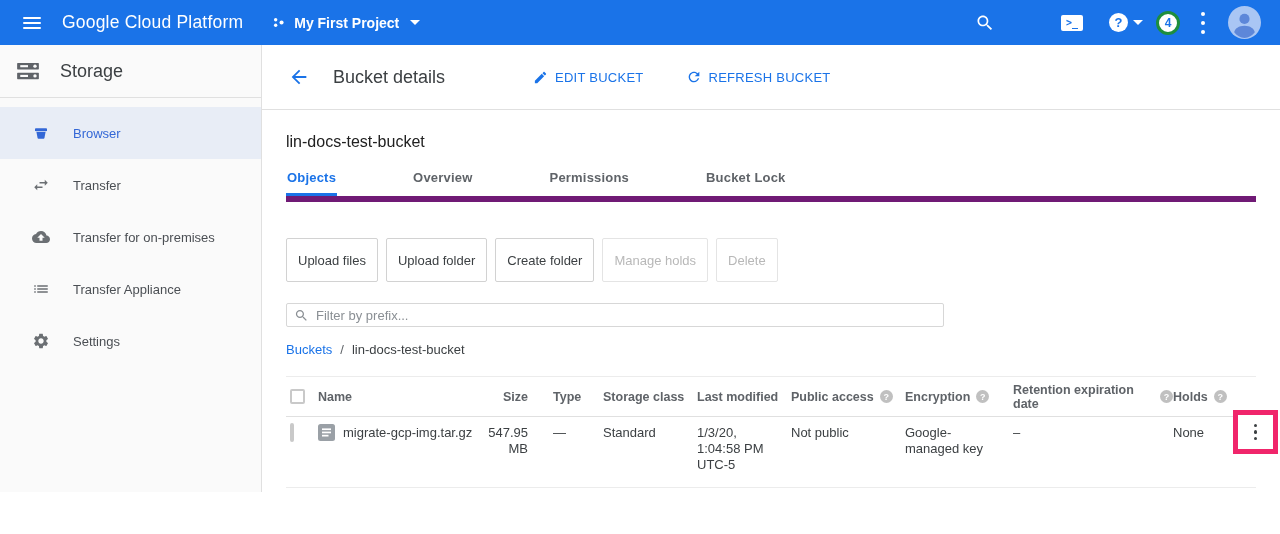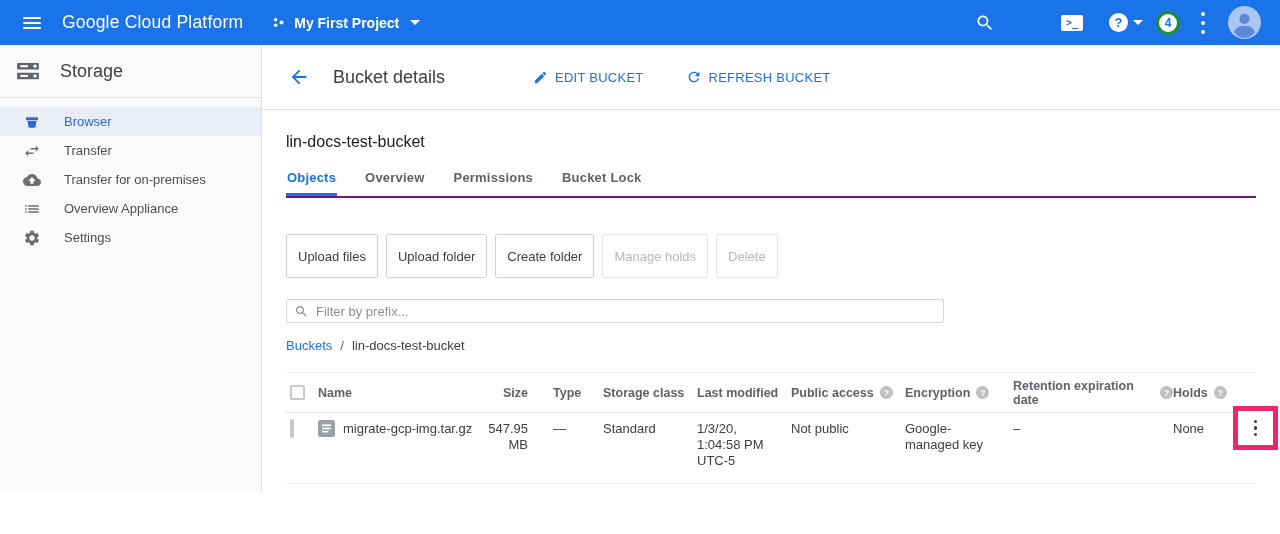--- a/index.html
+++ b/index.html
@@ -22,39 +22,39 @@
 
   
   .app { display:flex; }
   .sidebar { width:262px; height:447px; background:#fafafa; border-right:1px solid #e0e0e0; flex:0 0 262px; }
   .main { flex:1; background:#fff; }
 
   
   .sb-header { height:53px; border-bottom:1px solid #e0e0e0; display:flex; align-items:center; padding-left:13px; }
   .sb-title { font-size:18px; color:#3c4043; margin-left:17px; }
   .nav { padding-top:9px; }
-  .nav-item { height:29px; display:flex; align-items:center; padding-left:23px; cursor:pointer; color:#4b4f54; font-size:13px; }
+  .nav-item { height:52px; display:flex; align-items:center; padding-left:32px; cursor:pointer; color:#4b4f54; font-size:13px; }
   .nav-item .nav-icon { width:18px; height:18px; color:#6b6f73; display:flex; align-items:center; }
   .nav-item .nav-label { margin-left:23px; }
   .nav-item.active { background:#e8edf6; color:#3367d6; }
   .nav-item.active .nav-icon { color:#3367d6; }
 
   
   .main-header { height:65px; border-bottom:1px solid #e0e0e0; display:flex; align-items:center; padding-left:26px; }
   .back-arrow { color:#1a73e8; display:flex; cursor:pointer; }
   .page-title { font-size:18px; color:#3c4043; margin-left:23px; }
   .hdr-action { display:flex; align-items:center; color:#1a73e8; font-size:13px; font-weight:400; letter-spacing:.25px; cursor:pointer; }
   .hdr-action .act-label { margin-left:7px; }
   .act-edit { margin-left:88px; }
   .act-refresh { margin-left:42px; }
 
   
   .content { padding:0 24px; }
   .bucket-name { padding-top:23px; font-size:16px; color:#212121; }
-  .tabs { display:flex; margin-top:10px; border-bottom:2px solid #701a75; }
+  .tabs { display:flex; margin-top:10px; border-bottom:6px solid #701a75;gap:48px; }
   .tab { font-size:13px; font-weight:700; color:#5f6368; padding:9px 1px 11px; margin-right:27px; cursor:pointer; letter-spacing:.2px; }
   .tab.active { color:#1a73e8; border-bottom:3px solid #1a73e8; padding-bottom:8px; }
 
   .toolbar { margin-top:36px; display:flex; gap:8px; }
   .btn { height:44px; padding:0 11px; background:#fff; border:1px solid #d2d2d2; border-radius:2px; font-size:13px; color:#3c4043; display:flex; align-items:center; cursor:pointer; font-family:"Liberation Sans", sans-serif; }
   .btn.disabled { color:#b8b8b8; border-color:#e4e4e4; cursor:default; }
 
   .filter-box { margin-top:21px; width:658px; height:24px; border:1px solid #d7d7d7; border-radius:2px; display:flex; align-items:center; padding:0 7px; background:#fff; }
   .filter-box input { border:none; outline:none; flex:1; font-size:13px; color:#3c4043; margin-left:7px; font-family:"Liberation Sans", sans-serif; background:transparent; }
   .filter-box input::placeholder { color:#8a8f94; }
@@ -182,21 +182,21 @@
             </svg>
         </span>
         <span class="nav-label">Transfer for on-premises</span>
       </div>
       <div class="nav-item">
         <span class="nav-icon">
           <svg viewBox="0 0 24 24" width="18" height="18" fill="currentColor" style="transform:scaleX(-1)">
               <path d="M3 9h14V7H3v2zm0 4h14v-2H3v2zm0 4h14v-2H3v2zm16 0h2v-2h-2v2zm0-10v2h2V7h-2zm0 6h2v-2h-2v2z"></path>
             </svg>
         </span>
-        <span class="nav-label">Overview Appliance</span>
+        <span class="nav-label">Transfer Appliance</span>
       </div>
       <div class="nav-item">
         <span class="nav-icon">
           <svg viewBox="0 0 24 24" width="18" height="18" fill="currentColor">
               <path d="M19.14 12.94c.04-.3.06-.61.06-.94s-.02-.64-.07-.94l2.03-1.58c.18-.14.23-.41.12-.61l-1.92-3.32c-.12-.22-.37-.29-.59-.22l-2.39.96c-.5-.38-1.03-.7-1.62-.94l-.36-2.54c-.04-.24-.24-.41-.48-.41h-3.84c-.24 0-.43.17-.47.41l-.36 2.54c-.59.24-1.13.57-1.62.94l-2.39-.96c-.22-.08-.47 0-.59.22L2.74 8.87c-.12.21-.08.47.12.61l2.03 1.58c-.05.3-.09.63-.09.94s.02.64.07.94l-2.03 1.58c-.18.14-.23.41-.12.61l1.92 3.32c.12.22.37.29.59.22l2.39-.96c.5.38 1.03.7 1.62.94l.36 2.54c.05.24.24.41.48.41h3.84c.24 0 .44-.17.47-.41l.36-2.54c.59-.24 1.13-.56 1.62-.94l2.39.96c.22.08.47 0 .59-.22l1.92-3.32c.12-.22.07-.47-.12-.61l-2.01-1.58zM12 15.6c-1.98 0-3.6-1.62-3.6-3.6s1.62-3.6 3.6-3.6 3.6 1.62 3.6 3.6-1.62 3.6-3.6 3.6z"></path>
             </svg>
         </span>
         <span class="nav-label">Settings</span>
       </div>
     </nav>

